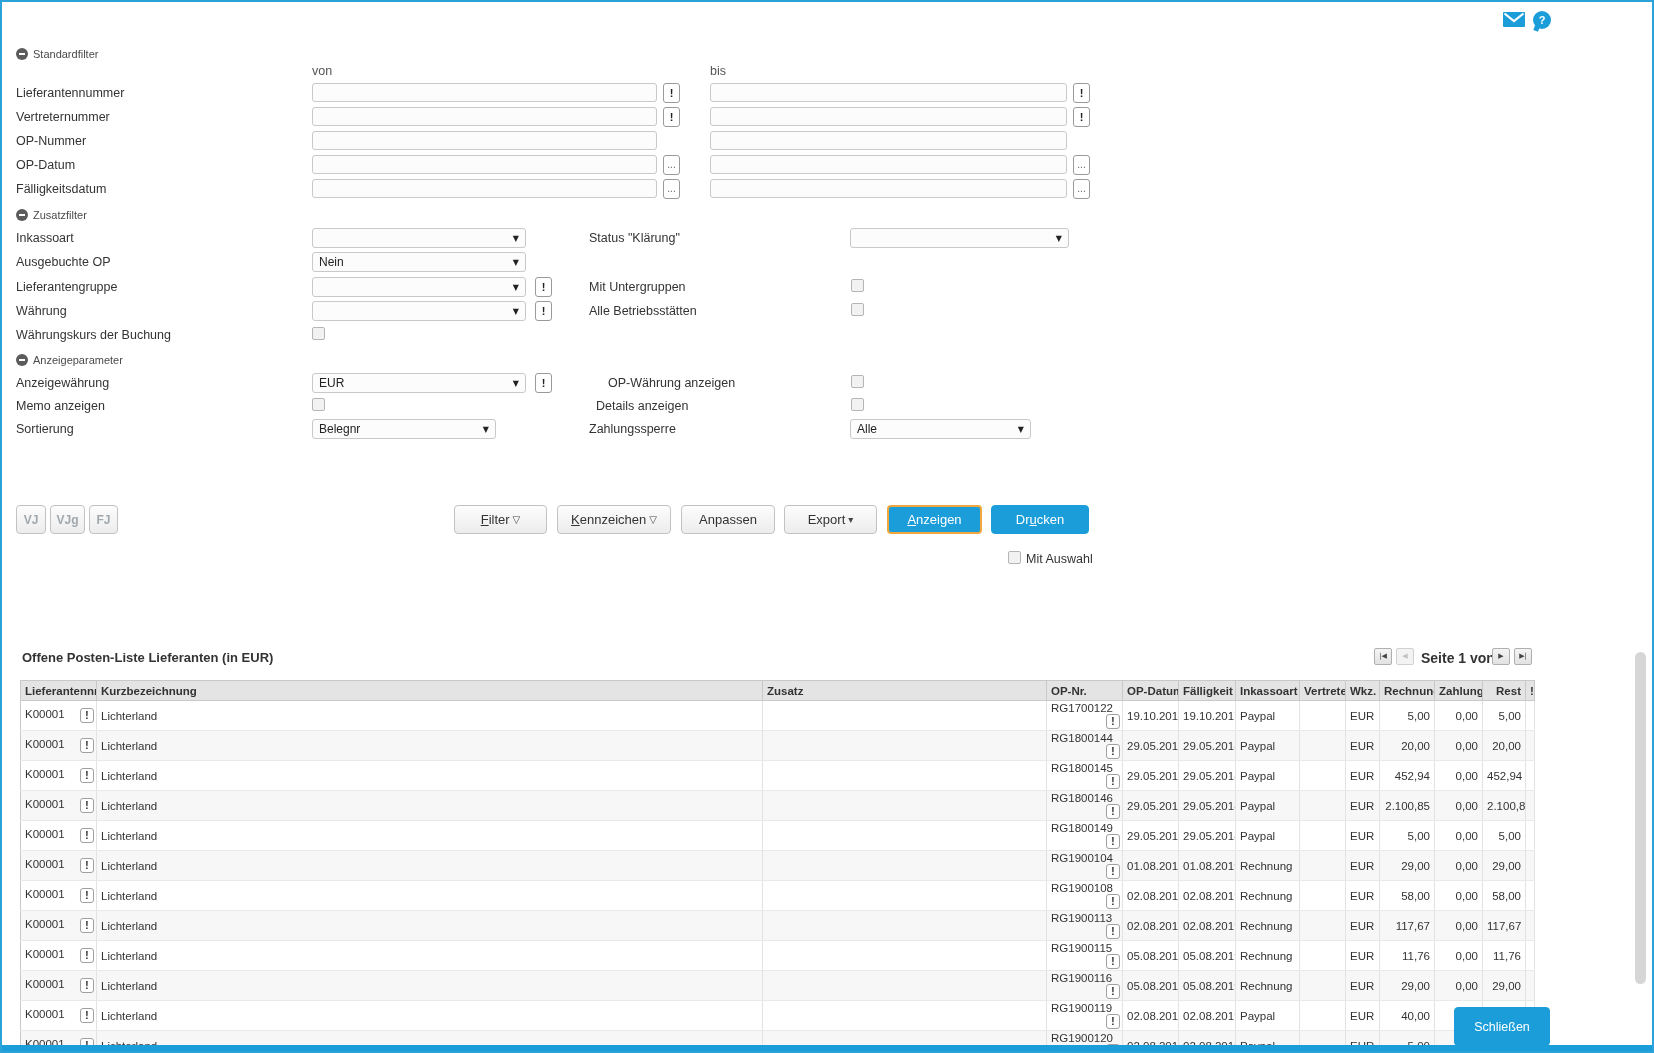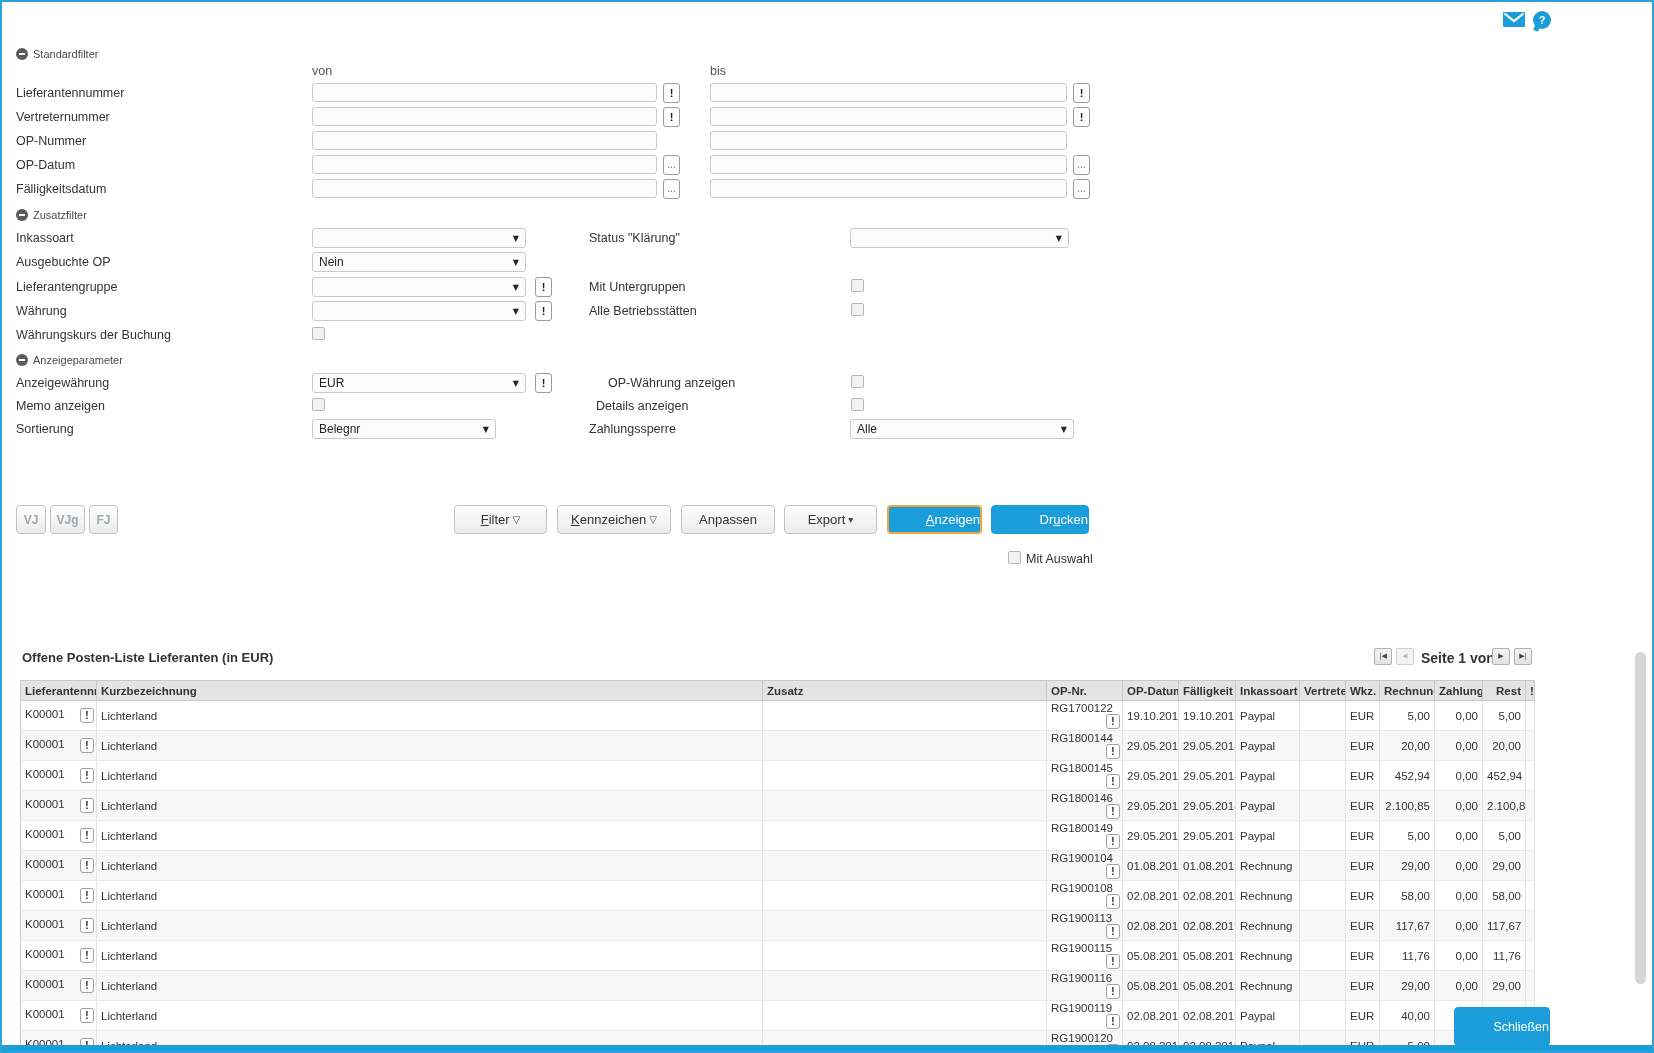--- a/index.html
+++ b/index.html
@@ -12,21 +12,21 @@
   .sec-icon{width:12px;height:12px;border-radius:50%;background:#5b5b5b;position:relative;flex:0 0 12px;}
   .sec-icon::after{content:"";position:absolute;left:3px;top:5px;width:6px;height:2px;background:#fff;}
   .inp{height:19px;background:#fcfcfc;border:1px solid #c9c9c9;border-radius:3px;font-size:12px;color:#222;padding:0 5px;outline:none;}
   .sel{height:20px;background:#fcfcfc;border:1px solid #c9c9c9;border-radius:3px;font-size:12px;color:#222;padding:2px 18px 0 6px;cursor:pointer;}
   .sel .arr{position:absolute;right:6px;top:5px;font-size:8px;color:#222;font-family:"DejaVu Sans",sans-serif;}
   .xbtn{width:17px;height:20px;background:#fff;border:1px solid #9a9a9a;border-radius:3px;font-size:11px;font-weight:bold;color:#222;text-align:center;line-height:17px;padding:0;cursor:pointer;}
   .dots{font-weight:normal;color:#666;font-size:10px;line-height:16px;}
   .cb{width:13px;height:13px;background:#f2f2f2;border:1px solid #b5b5b5;border-radius:2px;cursor:pointer;}
   .gbtn{height:29px;background:linear-gradient(#fdfdfd,#ececec);border:1px solid #c2c2c2;border-radius:4px;font-size:13px;color:#333;display:flex;align-items:center;justify-content:center;cursor:pointer;padding:0;}
   .gbtn.mini{color:#a0a8ad;font-weight:bold;font-size:12px;}
-  .bbtn{height:29px;background:#1b9dd9;border:1px solid #1b9dd9;border-radius:4px;font-size:13px;color:#fff;display:flex;align-items:center;justify-content:flex-end;cursor:pointer;padding:0;}
+  .bbtn{height:29px;background:#1b9dd9;border:1px solid #1b9dd9;border-radius:4px;font-size:13px;color:#fff;display:flex;align-items:center;justify-content:center;cursor:pointer;padding:0;}
   .bbtn.focus{border:2px solid #f0a73c;}
   .g{font-family:"DejaVu Sans",sans-serif;font-size:10px;margin-left:3px;color:#444;}
   .ttl2{font-size:13px;font-weight:bold;color:#333;}
   .pgbtn{width:18px;height:17px;background:linear-gradient(#f4f4f4,#e2e2e2);border:1px solid #b0b0b0;border-radius:2px;font-size:7px;color:#444;text-align:center;line-height:15px;padding:0;cursor:pointer;font-family:"DejaVu Sans",sans-serif;}
   .pgbtn.dis{background:#f3f3f3;border-color:#d0d0d0;color:#c0c0c0;cursor:default;}
   .pgtext{font-size:14px;color:#333;font-weight:bold;}
   table{border-collapse:collapse;table-layout:fixed;width:1514px;font-size:11.5px;color:#333;}
   th{background:#e4e4e4;border:1px solid #c9c9c9;font-weight:bold;text-align:left;padding:2px 4px;height:15px;overflow:hidden;white-space:nowrap;}
   td{border-right:1px solid #e3e3e3;border-bottom:1px solid #e9e9e9;padding:1px 4px;height:17px;overflow:hidden;white-space:nowrap;}
   #optable{border:1px solid #c9c9c9;}
@@ -130,21 +130,21 @@
   <div class="abs cb" style="left:849px;top:373px;"></div>
 
   <div class="abs lbl" style="left:14px;top:397px;">Memo anzeigen</div>
   <div class="abs cb" style="left:310px;top:396px;"></div>
   <div class="abs lbl" style="left:594px;top:397px;">Details anzeigen</div>
   <div class="abs cb" style="left:849px;top:396px;"></div>
 
   <div class="abs lbl" style="left:14px;top:420px;">Sortierung</div>
   <div class="abs sel" style="left:310px;top:417px;width:184px;"><span>Belegnr</span><span class="arr">▼</span></div>
   <div class="abs lbl" style="left:587px;top:420px;">Zahlungssperre</div>
-  <div class="abs sel" style="left:848px;top:417px;width:224px;"><span>Alle</span><span class="arr">▼</span></div>
+  <div class="abs sel" style="left:848px;top:417px;width:181px;"><span>Alle</span><span class="arr">▼</span></div>
 
   <button class="abs gbtn mini" style="left:14px;top:503px;width:30px;">
       <span>VJ</span>
     </button>
   <button class="abs gbtn mini" style="left:48px;top:503px;width:35px;">
       <span>VJg</span>
     </button>
   <button class="abs gbtn mini" style="left:87px;top:503px;width:29px;">
       <span>FJ</span>
     </button>

